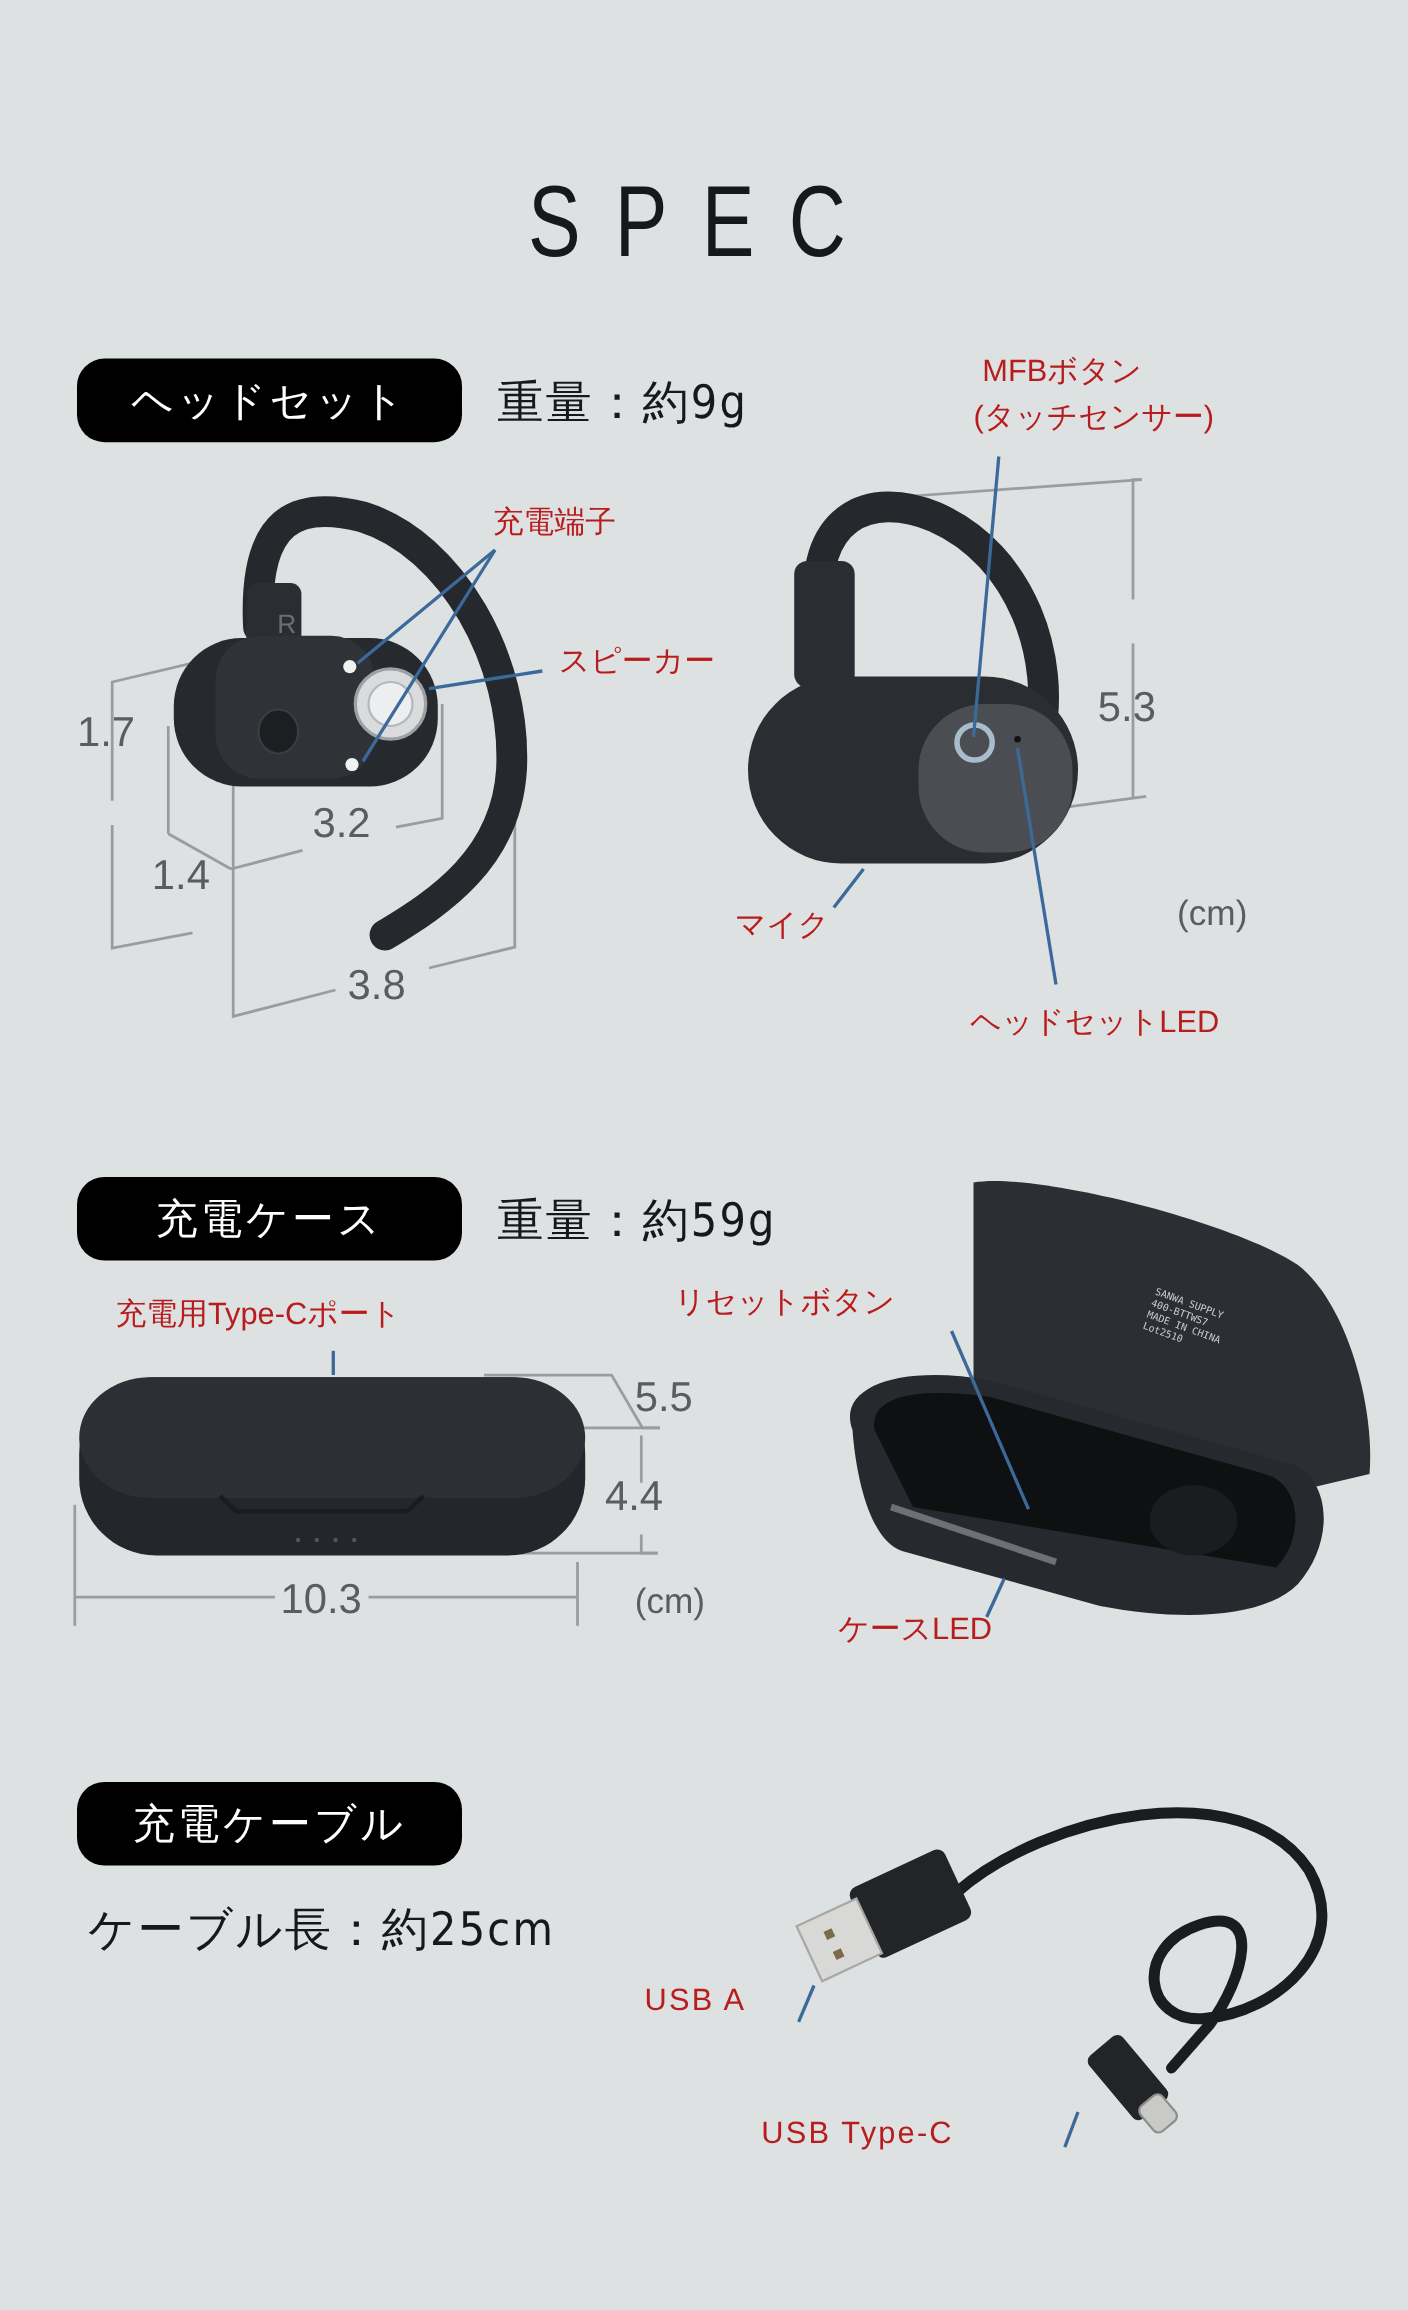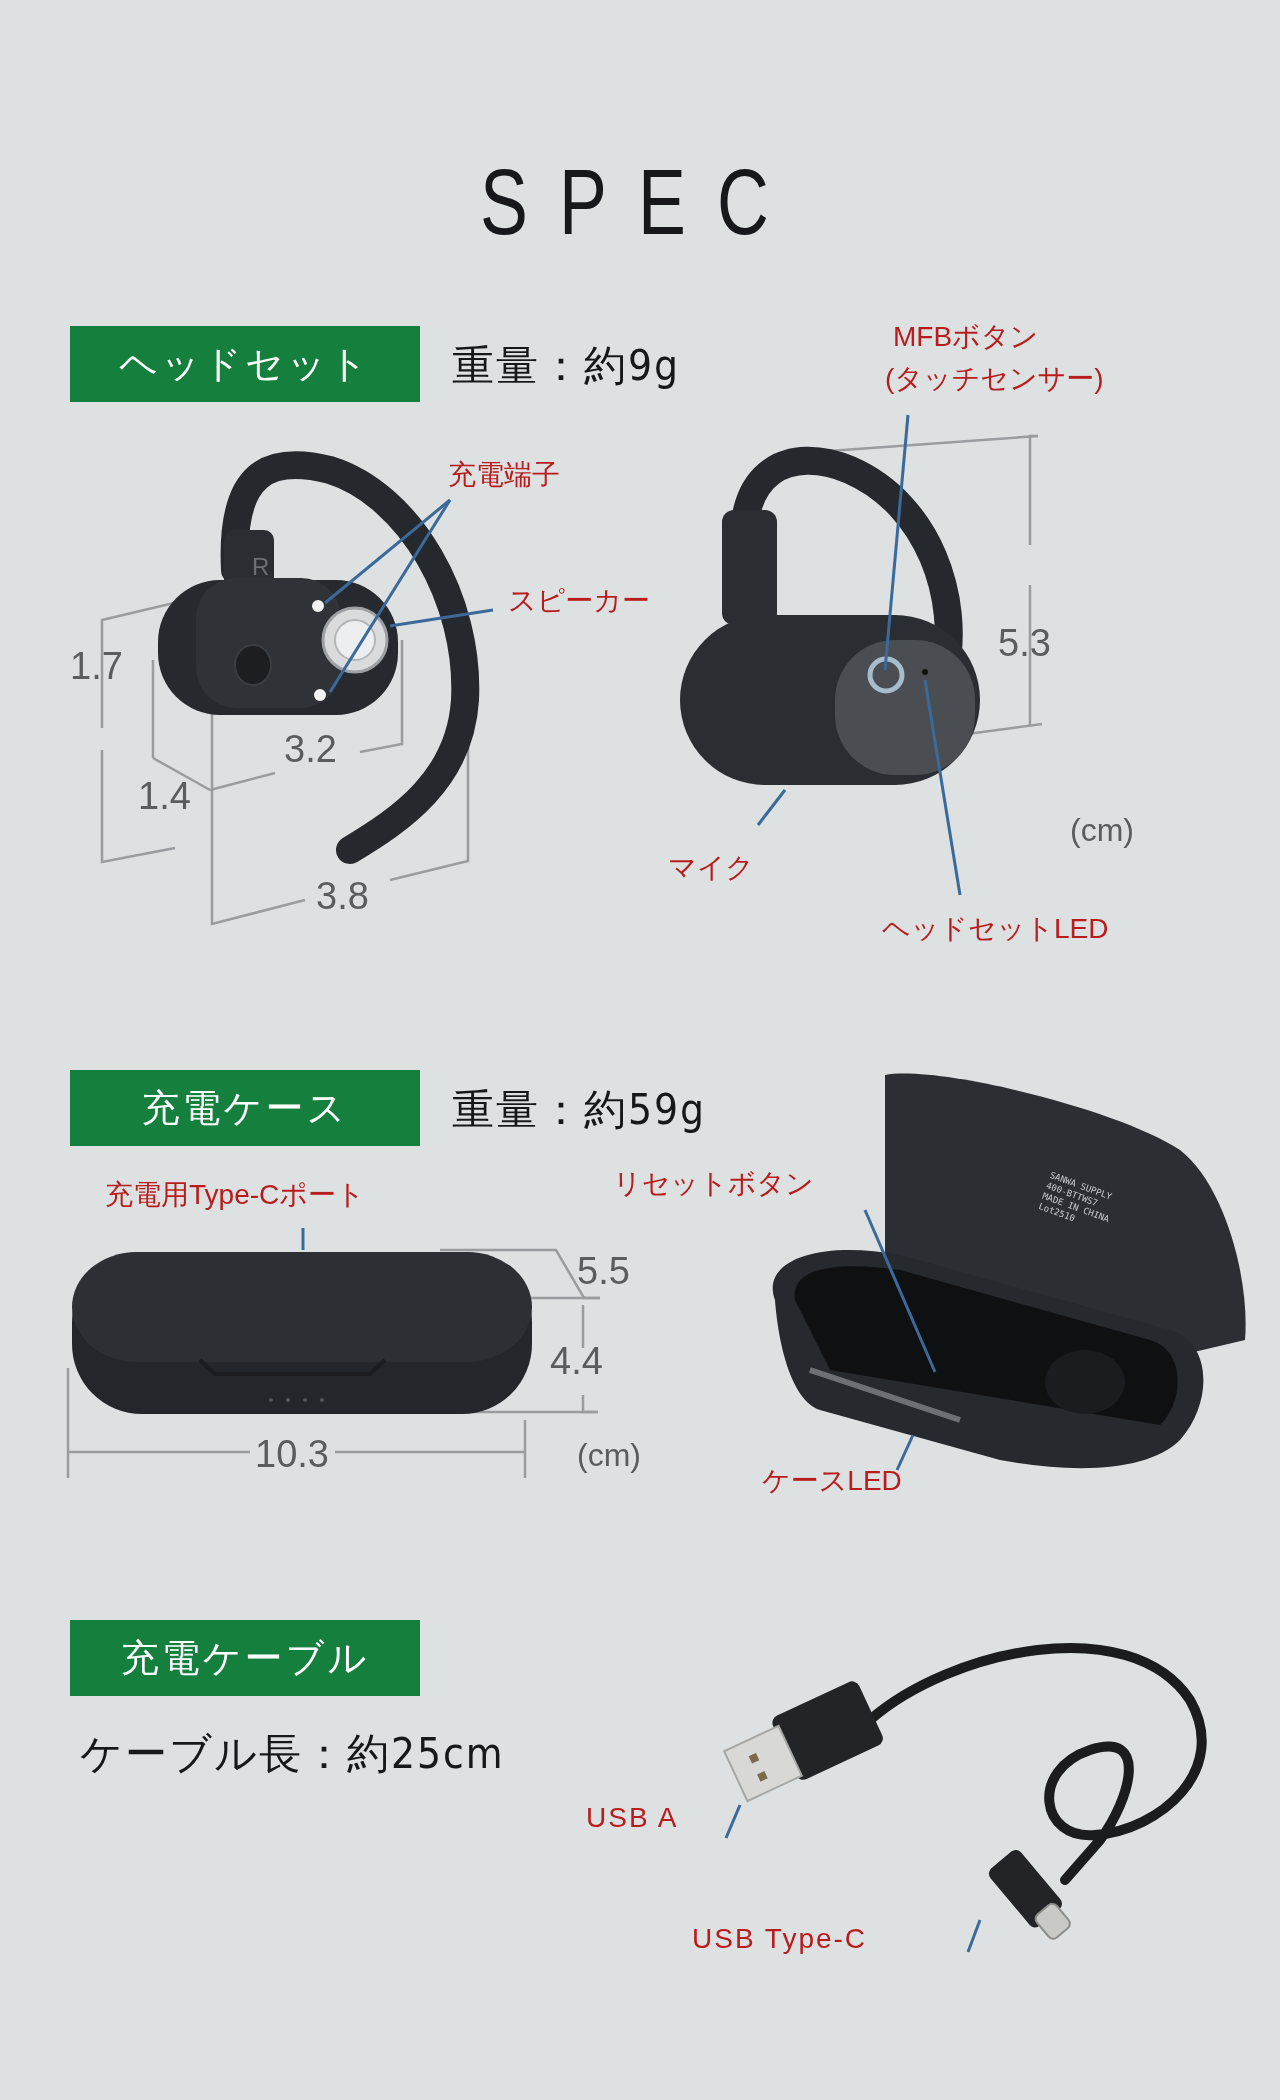--- a/index.html
+++ b/index.html
@@ -1,19 +1,19 @@
 <!DOCTYPE html>
 <html><head>
 <meta charset="utf-8">
 <style>
   html,body{margin:0;padding:0;}
   body{width:1280px;height:2100px;background:#dde1e2;position:relative;overflow:hidden;font-family:"DejaVu Sans","Liberation Sans",sans-serif;}
   .abs{position:absolute;}
   .title{left:0;width:1280px;top:150px;text-align:center;font-family:"Liberation Sans",sans-serif;font-size:92px;letter-spacing:40px;color:#16181b;font-weight:400;transform:scaleX(0.78);}
-  .sec-label{background:#15803d;color:#fff;font-size:38px;display:flex;align-items:center;justify-content:center;width:350px;height:76px;letter-spacing:3px;font-family:"DejaVu Sans",sans-serif;}
+  .sec-label{background:#000000;color:#fff;font-size:38px;display:flex;align-items:center;justify-content:center;width:350px;height:76px;letter-spacing:3px;font-family:"DejaVu Sans",sans-serif;border-radius:25px;}
   .weight{font-size:42px;color:#16181b;font-family:"DejaVu Sans Condensed","DejaVu Sans",sans-serif;letter-spacing:2px;text-align:center;}
   .lbl{color:#b91c1c;font-size:28px;white-space:nowrap;font-family:"Liberation Sans","DejaVu Sans",sans-serif;}
   .dim{color:#5a5d60;font-size:38px;font-family:"Liberation Sans",sans-serif;}
   .unit{color:#5a5d60;font-size:32px;font-family:"Liberation Sans",sans-serif;text-align:right;}
   svg{position:absolute;left:0;top:0;}
 </style>
 </head>
 <body>
 
 <div class="abs title">SPEC</div>
@@ -84,21 +84,21 @@
   <g stroke="#3b6a9a" stroke-width="3" fill="none">
     <line x1="908" y1="415" x2="885" y2="670"></line>
     <line x1="925" y1="680" x2="960" y2="895"></line>
     <line x1="785" y1="790" x2="758" y2="825"></line>
   </g>
 </svg>
 <div class="abs lbl" style="left:893px;top:318px;">MFBボタン</div>
 <div class="abs lbl" style="left:885px;top:360px;">(タッチセンサー)</div>
 <div class="abs dim" style="left:998px;top:622px;">5.3</div>
 <div class="abs unit" style="left:1070px;top:812px;">(cm)</div>
-<div class="abs lbl" style="left:668px;top:822px;margin-top:27px;">マイク</div>
+<div class="abs lbl" style="left:668px;top:822px;">マイク</div>
 <div class="abs lbl" style="left:882px;top:910px;">ヘッドセットLED</div>
 
 <div class="abs sec-label" style="left:70px;top:1070px;">充電ケース</div>
 <div class="abs weight" style="left:452px;top:1082px;">重量：約59g</div>
 
 <svg width="1280" height="2100">
   <g stroke="#9a9da0" stroke-width="2.5" fill="none">
     <polyline points="440,1250 556,1250 584,1298 600,1298"></polyline>
     <line x1="455" y1="1298" x2="600" y2="1298"></line>
     <polyline points="583,1305 583,1348"></polyline>

